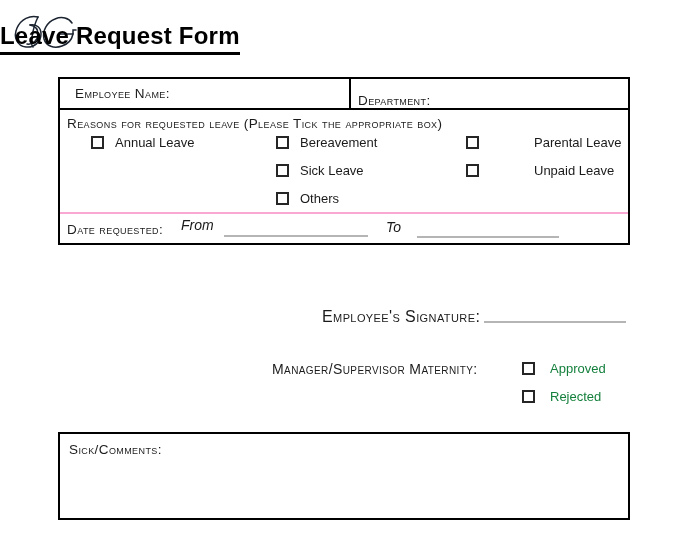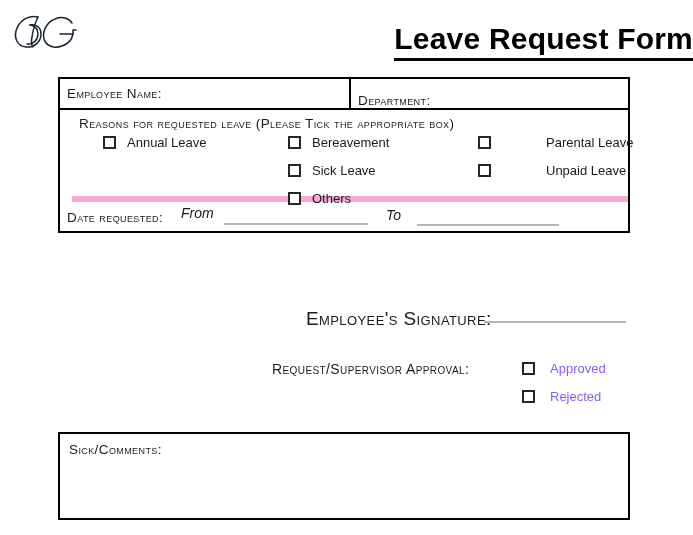--- a/index.html
+++ b/index.html
@@ -25,23 +25,23 @@
     width: 74px;
     height: 44px;
   }
 
   
   .title {
     position: absolute;
     left: 0;
     top: 24px;
     width: 693px;
-    text-align: right;
-    font-family: "Liberation Sans", sans-serif;
-    font-size: 30px;
+    text-align: left;
+    font-family: "Liberation Sans", sans-serif;
+    font-size: 24px;
     font-weight: bold;
     letter-spacing: 0.2px;
     color: #000000;
     line-height: 1;
   }
   .title span {
     display: inline-block;
     border-bottom: 3px solid #000000;
     padding-bottom: 4px;
   }
@@ -80,34 +80,33 @@
     height: 31px;
     border-bottom: 2px solid #000000;
     display: flex;
   }
   .cell-name {
     width: 291px;
     border-right: 2px solid #000000;
     box-sizing: border-box;
     display: flex;
     align-items: center;
-    padding-left: 7px;
+    padding-left: 15px;
   }
   .cell-dept {
     flex: 1;
     box-sizing: border-box;
     display: flex;
     align-items: flex-end;
     padding-left: 7px;
   }
   .row-reasons {
-    height: 92px;
-    border-bottom: 6px solid #f9a8d4;
+    height: 104px;
+    border-bottom: 2px solid #f9a8d4;
     position: relative;
-    margin-left: 12px;
   }
   .reasons-heading {
     position: absolute;
     left: 7px;
     top: 6px;
   }
   .row-dates {
     height: 29px;
     position: relative;
   }
@@ -180,23 +179,23 @@
   }
   .line-to {
     left: 357px;
     top: 22px;
     width: 142px;
   }
 
   
   .sig-label {
     position: absolute;
-    left: 306px;
+    left: 322px;
     top: 308px;
-    font-size: 19px;
+    font-size: 16px;
   }
   .sig-line {
     position: absolute;
     left: 484px;
     top: 321px;
     width: 142px;
     height: 2px;
     background: #b5b5b5;
   }
 
@@ -212,21 +211,21 @@
     left: 522px;
     display: flex;
     align-items: center;
   }
   .appr-1 { top: 362px; }
   .appr-2 { top: 390px; }
   .appr-item .cb-label {
     margin-left: 15px;
     font-family: "Liberation Sans", sans-serif;
     font-size: 13px;
-    color: #8b5cf6;
+    color: #15803d;
     white-space: nowrap;
     line-height: 1;
   }
 
   
   .notes-box {
     position: absolute;
     left: 58px;
     top: 432px;
     width: 572px;
@@ -311,21 +310,21 @@
     <span class="ruleline line-from"></span>
     <span class="plain date-to-label">To</span>
     <span class="ruleline line-to"></span>
   </div>
 
 </div>
 
 <span class="sc sig-label">Employee's Signature:</span>
 <span class="sig-line"></span>
 
-<span class="sc appr-label">Request/Supervisor Approval:</span>
+<span class="sc appr-label">Manager/Supervisor Maternity:</span>
 
 <div class="appr-item appr-1">
   <span class="cbox"></span>
   <span class="cb-label">Approved</span>
 </div>
 <div class="appr-item appr-2">
   <span class="cbox"></span>
   <span class="cb-label">Rejected</span>
 </div>
 

